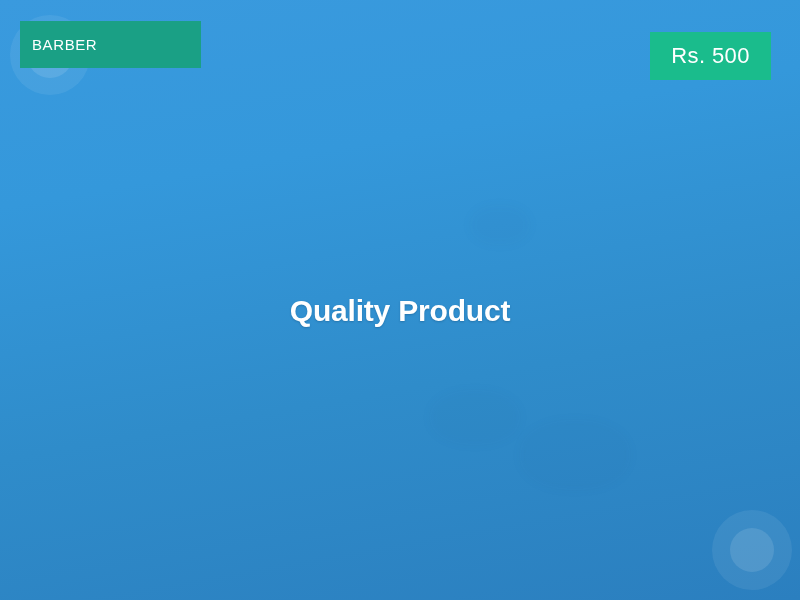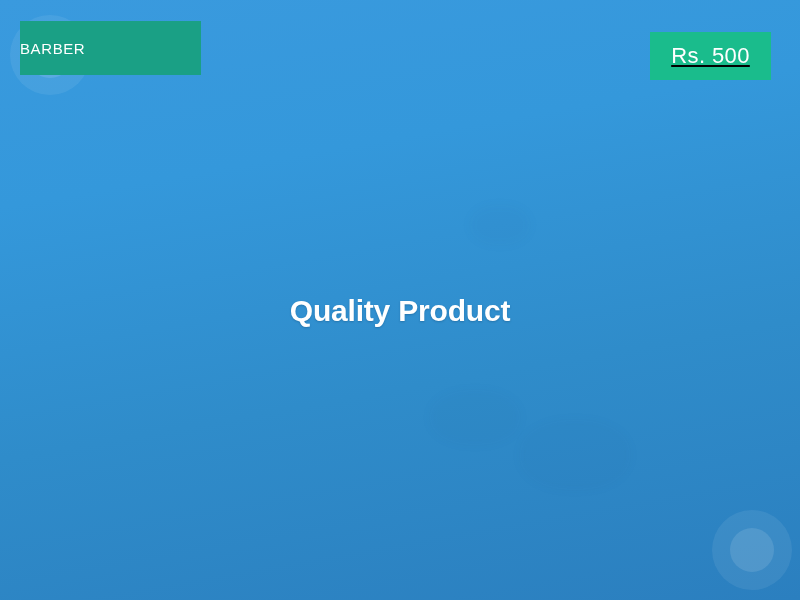--- a/index.html
+++ b/index.html
@@ -68,46 +68,46 @@
     pointer-events: none;
     filter: blur(4px);
   }
 
   
   #brand-label {
     position: absolute;
     left: 20px;
     top: 21px;
     width: 181px;
-    height: 54px;
+    height: 47px;
     background: #1aa085;
     display: flex;
     align-items: center;
     box-sizing: border-box;
+    padding-left: 12px;
   }
   #brand-label-text {
     color: #ffffff;
     font-size: 15px;
     letter-spacing: 0.6px;
     line-height: 1;
     white-space: nowrap;
   }
 
   
   #price-badge {
     position: absolute;
     left: 650px;
     top: 32px;
     width: 121px;
     height: 48px;
     background: #1abc8c;
     display: flex;
     align-items: center;
     justify-content: center;
-    text-decoration: underline;
   }
   #price-badge-text {
     color: #ffffff;
     font-size: 22px;
     letter-spacing: 0.4px;
     line-height: 1;
     white-space: nowrap;
   }
 
   

